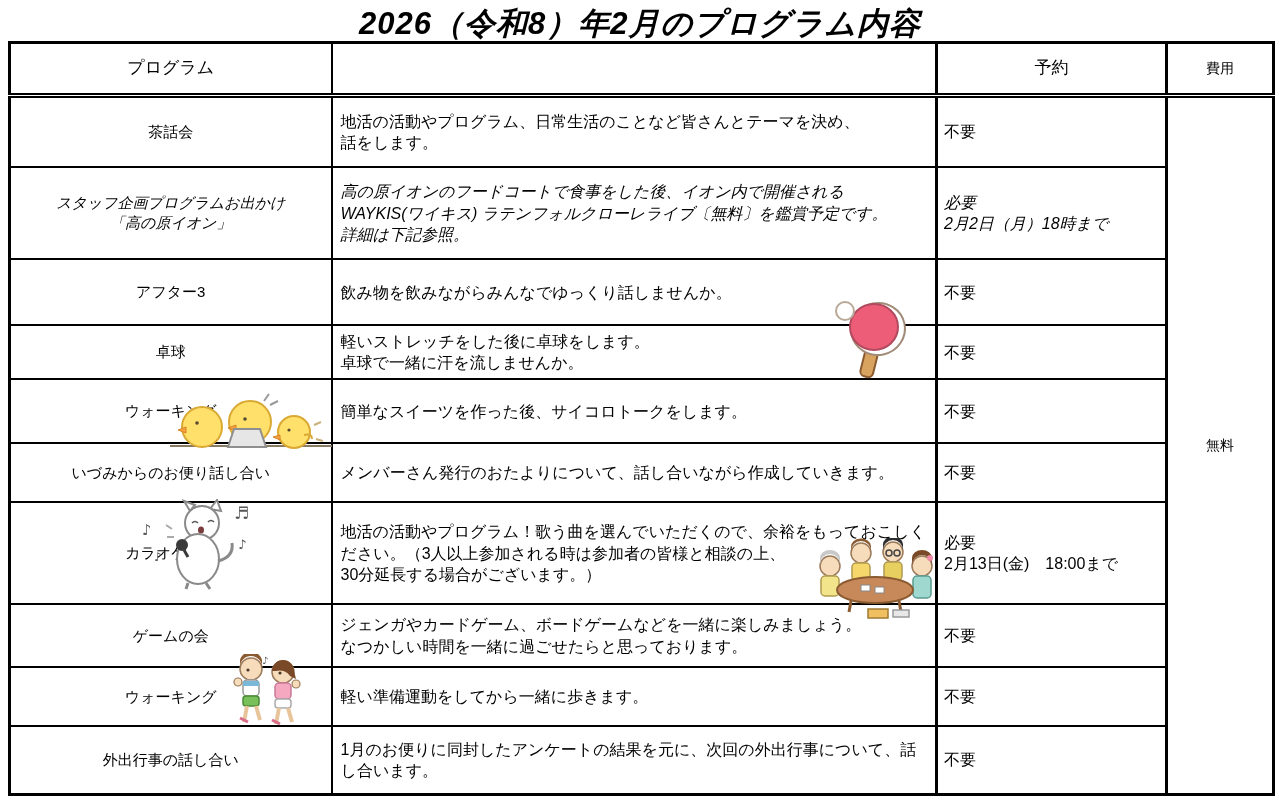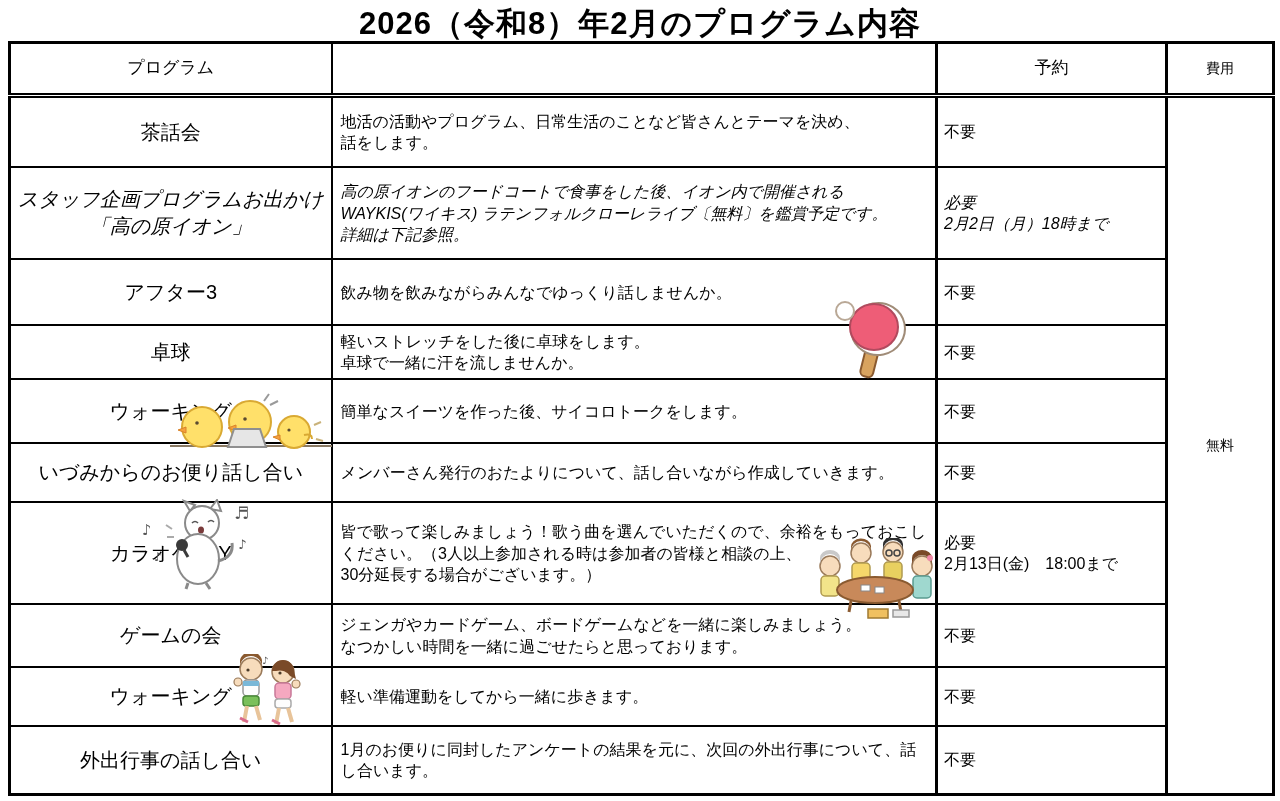--- a/index.html
+++ b/index.html
@@ -1,23 +1,23 @@
 <!DOCTYPE html>
 <html><head>
 <meta charset="utf-8">
 <style>
   html,body{margin:0;padding:0;background:#fff;}
   body{width:1280px;height:801px;overflow:hidden;font-family:"Liberation Sans",sans-serif;color:#000;}
-  .title{width:1280px;text-align:center;font-size:31px;font-weight:bold;letter-spacing:1px;padding-top:3px;height:41px;box-sizing:border-box;}
+  .title{width:1280px;text-align:center;font-size:31px;font-weight:bold;letter-spacing:1px;padding-top:3px;height:41px;box-sizing:border-box;font-style:italic;}
   .table-wrap{position:relative;margin-left:8px;width:1264px;}
   table{border-collapse:collapse;table-layout:fixed;width:1264px;border:3px solid #000;background:#fff;}
   col.c-prog{width:322px;} col.c-desc{width:605px;} col.c-resv{width:230px;} col.c-cost{width:107px;}
   th,td{border:2px solid #000;padding:2px 6px;box-sizing:border-box;font-size:16px;line-height:1.35;vertical-align:middle;background:transparent;}
   thead th{height:30px;font-weight:normal;font-size:17px;text-align:center;border-bottom:5px double #000;padding:13px 4px;}
-  td.prog{text-align:center;font-size:20px;white-space:pre-line;}
+  td.prog{text-align:center;font-size:15px;white-space:pre-line;}
   td.desc{text-align:left;white-space:pre-line;padding-left:8px;padding-right:8px;}
   td.resv{text-align:left;white-space:pre-line;border-left:3px solid #000;}
   th.resv-h{border-left:3px solid #000;}
   td.cost,th.cost-h{text-align:center;border-left:3px solid #000;font-size:14px;}
   tbody tr:nth-child(1){height:72px;}
   tbody tr:nth-child(2){height:92px;font-style:italic;}
   tbody tr:nth-child(3){height:66px;}
   tbody tr:nth-child(4){height:54px;}
   tbody tr:nth-child(5){height:64px;}
   tbody tr:nth-child(6){height:59px;}
@@ -87,21 +87,21 @@
         <td class="desc">簡単なスイーツを作った後、サイコロトークをします。</td>
         <td class="resv">不要</td>
       </tr>
       <tr>
         <td class="prog">いづみからのお便り話し合い</td>
         <td class="desc">メンバーさん発行のおたよりについて、話し合いながら作成していきます。</td>
         <td class="resv">不要</td>
       </tr>
       <tr>
         <td class="prog">カラオケDAY</td>
-        <td class="desc">皆で歌って楽しみましょう！歌う曲を選んでいただくので、余裕をもっておこしください。（3人以上参加される時は参加者の皆様と相談の上、
+        <td class="desc">地活の活動やプログラム！歌う曲を選んでいただくので、余裕をもっておこしください。（3人以上参加される時は参加者の皆様と相談の上、
 30分延長する場合がございます。）</td>
         <td class="resv">必要
 2月13日(金)　18:00まで</td>
       </tr>
       <tr>
         <td class="prog">ゲームの会</td>
         <td class="desc">ジェンガやカードゲーム、ボードゲームなどを一緒に楽しみましょう。
 なつかしい時間を一緒に過ごせたらと思っております。</td>
         <td class="resv">不要</td>
       </tr>

